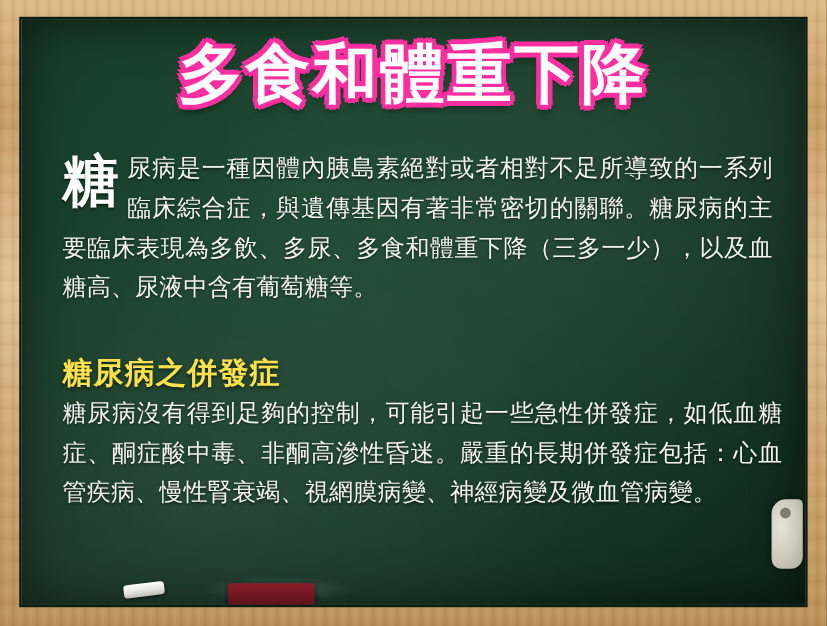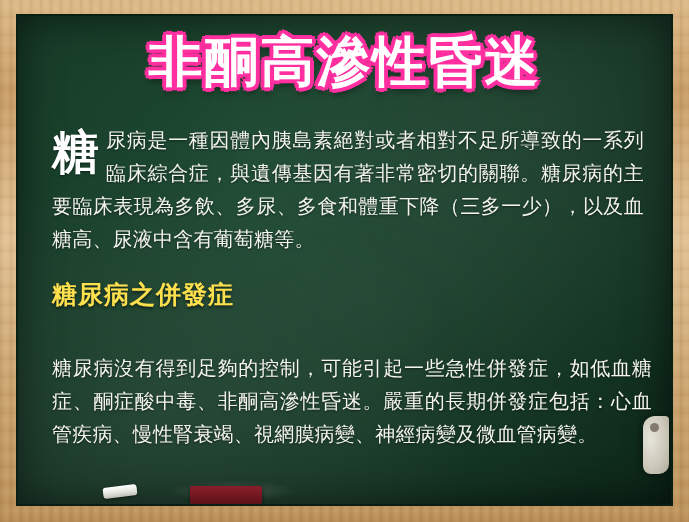--- a/index.html
+++ b/index.html
@@ -102,33 +102,33 @@
     line-height: 33px;
     letter-spacing: 0.2px;
     text-shadow: 0 1px 2px rgba(0,0,0,0.5);
     text-align: justify;
   }
 
   
   #section-heading {
     position: absolute;
     left: 34px;
-    top: 262px;
+    top: 278px;
     font-size: 25px;
     font-weight: bold;
     color: #ffe14d;
     letter-spacing: 1px;
     text-shadow: 0 2px 3px rgba(0,0,0,0.55);
   }
 
   
   #para2 {
     position: absolute;
     left: 34px;
-    top: 336px;
+    top: 312px;
     width: 600px;
   }
 
   
   #chalk-stick {
     position: absolute;
     left: 85px;
     bottom: 7px;
     width: 34px;
     height: 11px;
@@ -181,21 +181,21 @@
 </style>
 </head>
 <body>
 
 <div id="board-frame">
   <div id="wood-grain"></div>
 
   <div id="chalkboard">
     <div id="chalk-haze"></div>
 
-    <div id="title">非酮高滲性昏迷</div>
+    <div id="title">多食和體重下降</div>
 
     <div id="para1-wrap">
       <span id="dropcap">糖</span>
       <div class="body-text">尿病是一種因體內胰島素絕對或者相對不足所導致的一系列臨床綜合症，與遺傳基因有著非常密切的關聯。糖尿病的主要臨床表現為多飲、多尿、多食和體重下降（三多一少），以及血糖高、尿液中含有葡萄糖等。</div>
     </div>
 
     <div id="section-heading">糖尿病之併發症</div>
 
     <div id="para2" class="body-text">糖尿病沒有得到足夠的控制，可能引起一些急性併發症，如低血糖症、酮症酸中毒、非酮高滲性昏迷。嚴重的長期併發症包括：心血管疾病、慢性腎衰竭、視網膜病變、神經病變及微血管病變。</div>
 

